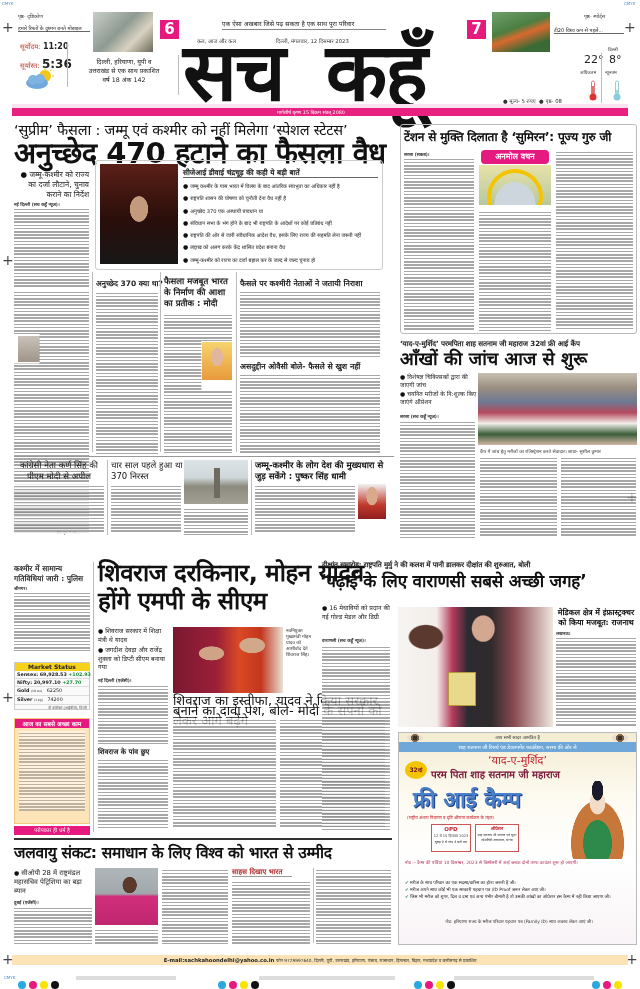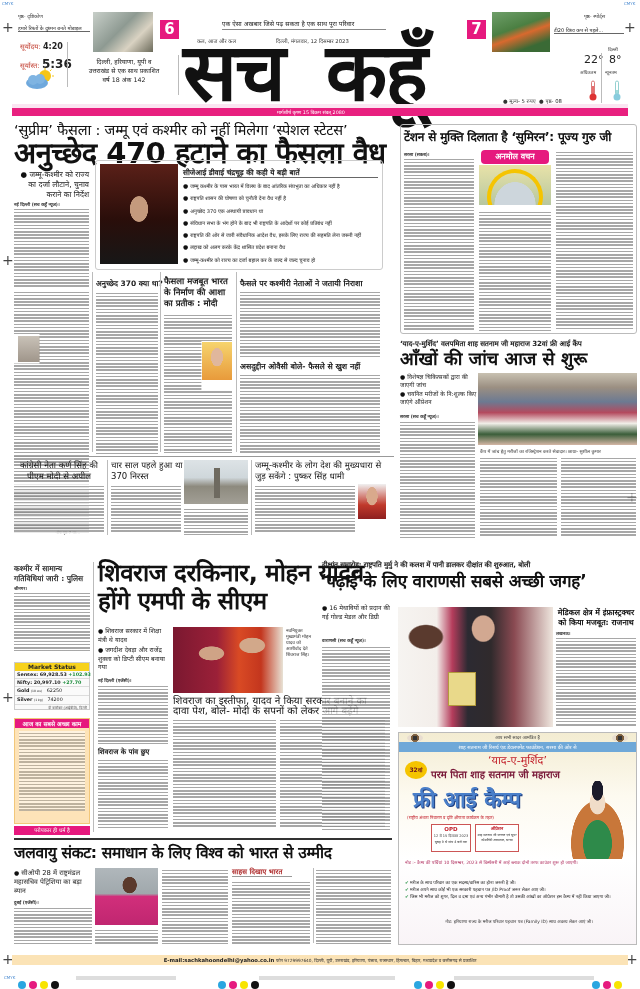--- a/index.html
+++ b/index.html
@@ -28,21 +28,21 @@
 <div class="crop" style="left:2px;top:690px">+</div>
 <div class="crop" style="left:2px;top:952px">+</div>
 <div class="crop" style="left:626px;top:952px">+</div>
 
 <div class="abs" style="left:18px;top:13px;font-size:5px;color:#333">पृष्ठ- दृष्टिकोण</div>
 <div class="abs" style="left:18px;top:25px;font-size:5px;color:#222;border-bottom:1px solid #666;width:72px">हमारे रिश्तों के दुश्मन बनते मोबाइल</div>
 <div class="photo" style="left:93px;top:12px;width:60px;height:40px;background:linear-gradient(135deg,#c8cfc9,#8e9a92 45%,#d9d2c2 70%,#6b6a5a)"></div>
 <div class="abs" style="left:160px;top:20px;width:19px;height:19px;background:#e6197e;color:#fff;font-weight:bold;font-size:15px;line-height:19px;text-align:center">6</div>
 
 <div class="abs" style="left:20px;top:42px;font-size:7px;color:#c0392b">
-  <span>सूर्योदय</span><span style="color:#c0392b">: </span><b style="color:#222;font-size:8px">4:20</b>
+  <span>सूर्योदय</span><span style="color:#c0392b">: </span><b style="color:#222;font-size:8px">11:20</b>
 </div>
 <div class="abs" style="left:20px;top:57px;font-size:7px;color:#c0392b">
   <span>सूर्यास्त</span><span>: </span><b style="color:#222;font-size:12px">5:36</b>
 </div>
 <div class="abs" style="left:24px;top:68px;width:32px;height:22px">
   <svg width="32" height="22" viewBox="0 0 32 22">
       <circle cx="21" cy="8" r="6" fill="#f5c518"></circle>
       <g stroke="#f5c518" stroke-width="1">
         <line x1="21" y1="0" x2="21" y2="2"></line>
         <line x1="28" y1="8" x2="30" y2="8"></line>
@@ -145,21 +145,21 @@
 <div class="abs hl" style="left:404px;top:128px;font-size:12px;white-space:nowrap;letter-spacing:-.2px">टेंशन से मुक्ति दिलाता है ‘सुमिरन’: पूज्य गुरु जी</div>
 <div class="abs" style="left:404px;top:151px;font-size:4.5px;font-weight:bold;color:#333">सरसा (सकब)।</div>
 <div class="abs filler" style="left:404px;top:157px;width:70px;height:174px"></div>
 <div class="abs" style="left:481px;top:150px;width:68px;height:14px;background:#e6197e;border-radius:4px;color:#fff;font-size:8px;line-height:14px;text-align:center;font-weight:bold">अनमोल वचन</div>
 <div class="photo" style="left:479px;top:165px;width:72px;height:40px;background:radial-gradient(ellipse at 50% 100%,#cdd6dc 0 40%,transparent 41%),linear-gradient(#e8e2a8,#b7c7a0)">
   <div style="position:absolute;left:8px;top:4px;width:56px;height:56px;border-radius:50%;border:4px solid #f5c400;border-bottom-color:transparent"></div>
 </div>
 <div class="abs filler" style="left:479px;top:210px;width:72px;height:121px"></div>
 <div class="abs filler" style="left:556px;top:150px;width:77px;height:181px"></div>
 
-<div class="abs" style="left:400px;top:338px;font-size:7.1px;font-weight:bold;color:#222;white-space:nowrap;letter-spacing:-.1px">‘याद-ए-मुर्शिद’ वलपमिता शाह सतनाम जी महाराज 32वां फ्री आई कैंप</div>
+<div class="abs" style="left:400px;top:338px;font-size:7.1px;font-weight:bold;color:#222;white-space:nowrap;letter-spacing:-.1px">‘याद-ए-मुर्शिद’ परमपिता शाह सतनाम जी महाराज 32वां फ्री आई कैंप</div>
 <div class="abs hl" style="left:400px;top:347px;font-size:18px;line-height:24px;white-space:nowrap">आँखों की जांच आज से शुरू</div>
 <div class="abs" style="left:400px;top:373px;width:78px">
   <div class="bul" style="font-size:6px;line-height:8px;margin-bottom:1px">विशेषज्ञ चिकित्सकों द्वारा की जाएगी जांच</div>
   <div class="bul" style="font-size:6px;line-height:8px">चयनित मरीजों के नि:शुल्क किए जाएंगे ऑप्रेशन</div>
 </div>
 <div class="photo" style="left:478px;top:373px;width:159px;height:72px;background:linear-gradient(180deg,#c8c1b1 0,#9b8f82 20%,#6c7a92 40%,#b44a5e 55%,#f1eee8 70%,#3b5e3a 85%,#d4b6a5)"></div>
 <div class="abs" style="left:480px;top:448px;font-size:4.6px;color:#333;white-space:nowrap">कैंप में जांच हेतु मरीजों का रजिस्ट्रेशन करते सेवादार। छाया- सुशील कुमार</div>
 <div class="abs" style="left:400px;top:413px;font-size:4.5px;font-weight:bold;color:#333">सरसा (सच कहूँ न्यूज)।</div>
 <div class="abs filler" style="left:400px;top:420px;width:75px;height:118px"></div>
 <div class="abs filler" style="left:480px;top:456px;width:77px;height:82px"></div>
@@ -169,21 +169,21 @@
 <div class="abs hl" style="left:14px;top:460px;width:90px;font-size:8.5px;line-height:11px;font-weight:normal;text-align:center">कांग्रेसी नेता कर्ण सिंह की पीएम मोदी से अपील</div>
 <div class="abs filler" style="left:14px;top:484px;width:90px;height:50px"></div>
 <div class="vline" style="left:107px;top:460px;height:75px"></div>
 <div class="abs hl" style="left:111px;top:460px;width:80px;font-size:8.5px;line-height:11px;font-weight:normal">चार साल पहले हुआ था 370 निरस्त</div>
 <div class="abs filler" style="left:111px;top:484px;width:70px;height:50px"></div>
 <div class="photo" style="left:184px;top:460px;width:64px;height:44px;background:linear-gradient(180deg,#dde3e6 0,#cfd7db 40%,#8d8a7e 60%,#a29f96)">
   <div style="position:absolute;left:30px;top:8px;width:6px;height:30px;background:#6e6a60"></div>
 </div>
 <div class="abs filler" style="left:184px;top:507px;width:64px;height:28px"></div>
 <div class="vline" style="left:251px;top:460px;height:75px"></div>
-<div class="abs hl" style="left:255px;top:460px;width:130px;font-size:8.5px;line-height:11px;font-weight:normal">जम्मू-कश्मीर के लोग देश की मुख्यधारा से जुड़ सकेंगे : पुष्कर सिंह धामी</div>
+<div class="abs hl" style="left:255px;top:460px;width:130px;font-size:8.5px;line-height:11px;font-weight:bold">जम्मू-कश्मीर के लोग देश की मुख्यधारा से जुड़ सकेंगे : पुष्कर सिंह धामी</div>
 <div class="abs filler" style="left:255px;top:484px;width:100px;height:50px"></div>
 <div class="photo" style="left:358px;top:484px;width:28px;height:35px;background:radial-gradient(ellipse at 50% 35%,#d9a98c 0 28%,transparent 29%),linear-gradient(#f0f0f0,#c0392b 60%,#8e1f1f)"></div>
 
 <div class="abs" style="left:14px;top:564px;width:76px;font-size:7.5px;line-height:9.5px;font-weight:bold;color:#333">कश्मीर में सामान्य गतिविधियां जारी : पुलिस</div>
 <div class="abs" style="left:14px;top:585px;font-size:4.5px;font-weight:bold;color:#333">श्रीनगर।</div>
 <div class="abs filler" style="left:14px;top:591px;width:76px;height:60px"></div>
 
 <div class="abs" style="left:14px;top:662px;width:76px;height:48px;border:1px solid #ccc;background:#fafafa">
   <div style="background:#f7d21c;font-size:6px;font-weight:bold;text-align:center;color:#222;line-height:8px">Market Status</div>
   <div style="font-size:4.8px;line-height:7px;padding:0 2px;border-bottom:1px solid #ddd;white-space:nowrap">
@@ -212,21 +212,21 @@
 <div class="abs" style="left:98px;top:627px;width:70px">
   <div class="bul" style="font-size:6.3px;line-height:8.5px;margin-bottom:2px">शिवराज सरकार में शिक्षा मंत्री थे यादव</div>
   <div class="bul" style="font-size:6.3px;line-height:8.5px">जगदीश देवड़ा और राजेंद्र शुक्ला को डिप्टी सीएम बनाया गया</div>
 </div>
 <div class="abs" style="left:98px;top:677px;font-size:4.5px;font-weight:bold;color:#333">नई दिल्ली (एजेंसी)।</div>
 <div class="abs filler" style="left:98px;top:684px;width:70px;height:60px"></div>
 <div class="abs" style="left:98px;top:747px;font-size:7px;font-weight:bold;color:#222">शिवराज के पांव छुए</div>
 <div class="abs filler" style="left:98px;top:758px;width:70px;height:70px"></div>
 <div class="photo" style="left:173px;top:627px;width:110px;height:66px;background:radial-gradient(ellipse at 35% 40%,#cfa386 0 12%,transparent 13%),radial-gradient(ellipse at 72% 28%,#d2a88a 0 11%,transparent 12%),linear-gradient(90deg,#7a1830 0,#9b2038 40%,#d94a24 60%,#c3361e 80%,#e8e2d5)"></div>
 <div class="abs" style="left:286px;top:628px;width:30px;font-size:4.6px;line-height:6px;color:#333">नवनियुक्त मुख्यमंत्री मोहन यादव को आशीर्वाद देते शिवराज सिंह।</div>
-<div class="abs hl" style="left:173px;top:696px;width:212px;font-size:10px;line-height:10px;font-weight:normal">शिवराज का इस्तीफा, यादव ने किया सरकार बनाने का दावा पेश, बोले- मोदी के सपनों को लेकर आगे बढ़ेंगे</div>
+<div class="abs hl" style="left:173px;top:696px;width:212px;font-size:13px;line-height:10px;font-weight:normal">शिवराज का इस्तीफा, यादव ने किया सरकार बनाने का दावा पेश, बोले- मोदी के सपनों को लेकर आगे बढ़ेंगे</div>
 <div class="abs filler" style="left:173px;top:718px;width:103px;height:110px"></div>
 <div class="abs filler" style="left:280px;top:718px;width:105px;height:110px"></div>
 
 <div class="abs" style="left:322px;top:560px;font-size:7px;font-weight:bold;color:#222;white-space:nowrap;letter-spacing:-.15px">दीक्षांत समारोह: राष्ट्रपति मुर्मु ने की कलश में पानी डालकर दीक्षांत की शुरुआत, बोली</div>
 <div class="abs hl" style="left:320px;top:570px;font-size:17px;line-height:22px;white-space:nowrap;letter-spacing:-.2px">‘पढ़ाई के लिए वाराणसी सबसे अच्छी जगह’</div>
 <div class="abs" style="left:322px;top:604px;width:68px">
   <div class="bul" style="font-size:6.3px;line-height:8.5px">16 मेधावियों को प्रदान की गई गोल्ड मेडल और डिग्री</div>
 </div>
 <div class="abs" style="left:322px;top:637px;font-size:4.5px;font-weight:bold;color:#333">वाराणसी (सच कहूँ न्यूज)।</div>
 <div class="abs filler" style="left:322px;top:645px;width:68px;height:185px"></div>

